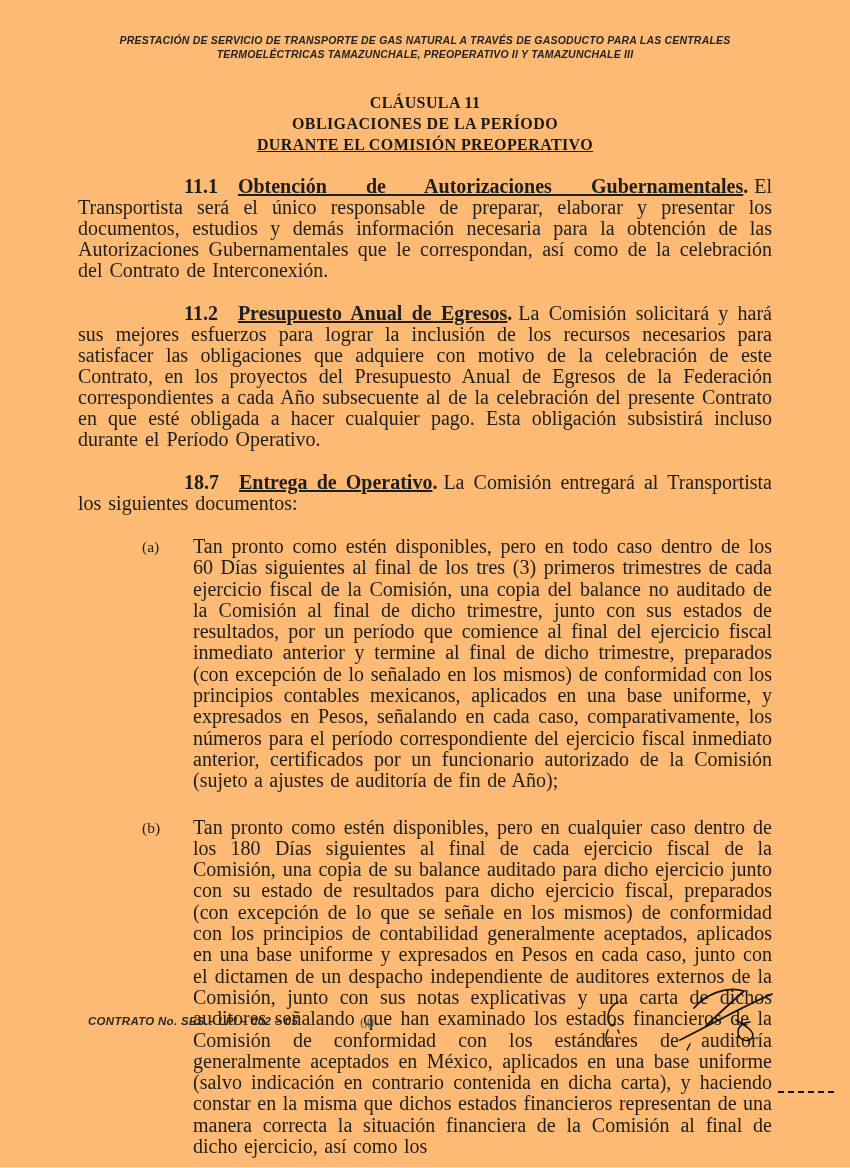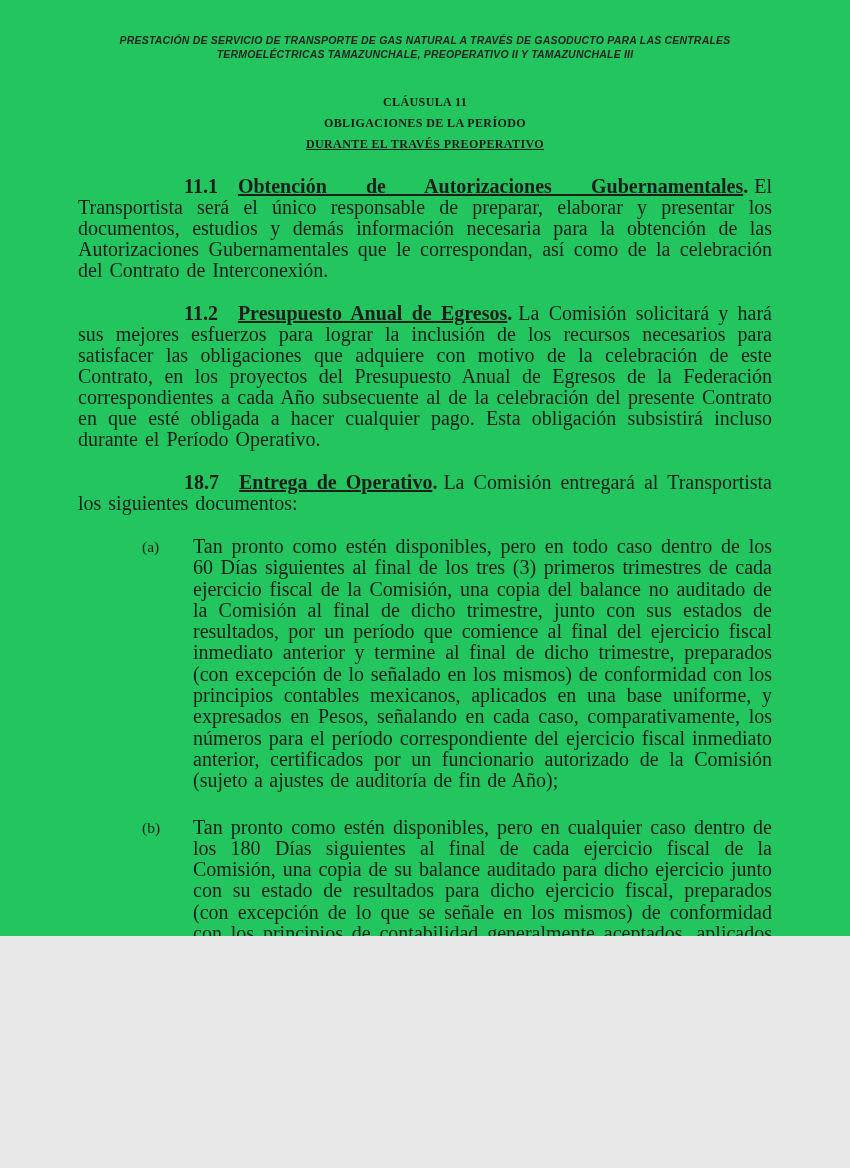--- a/index.html
+++ b/index.html
@@ -1,22 +1,22 @@
 <!DOCTYPE html>
 <html><head>
 <meta charset="utf-8">
 <style>
   * { box-sizing: border-box; }
   html, body { margin: 0; padding: 0; background: #e8e8e8; }
   .page {
     position: relative;
     width: 850px;
-    height: 936px;
+    height: 1167px;
     margin: 0 auto;
-    background: #22c55e;
+    background: #fdba74;
     font-family: "Liberation Serif", serif;
     color: #1e1e1e;
     overflow: hidden;
   }
   .page-header {
     position: absolute;
     top: 33px; left: 0; right: 0;
     text-align: center;
     font-family: "Liberation Sans", sans-serif;
     font-style: italic;
@@ -24,21 +24,21 @@
     font-size: 10.5px;
     line-height: 14px;
     color: #242424;
     letter-spacing: 0.2px;
   }
   .clause-title {
     position: absolute;
     top: 92px; left: 0; right: 0;
     text-align: center;
     font-weight: bold;
-    font-size: 12px;
+    font-size: 16px;
     line-height: 21px;
     color: #1a1a1a;
     letter-spacing: 0.4px;
   }
   .clause-title .underlined { text-decoration: underline; }
   .content {
     position: absolute;
     top: 176px;
     left: 78px;
     width: 694px;
@@ -102,21 +102,21 @@
 <div class="page">
 
   <div class="page-header">
     <div>PRESTACIÓN DE SERVICIO DE TRANSPORTE DE GAS NATURAL A TRAVÉS DE GASODUCTO PARA LAS CENTRALES</div>
     <div>TERMOELÉCTRICAS TAMAZUNCHALE, PREOPERATIVO II Y TAMAZUNCHALE III</div>
   </div>
 
   <div class="clause-title">
     <div>CLÁUSULA 11</div>
     <div>OBLIGACIONES DE LA PERÍODO</div>
-    <div><span class="underlined">DURANTE EL TRAVÉS PREOPERATIVO</span></div>
+    <div><span class="underlined">DURANTE EL COMISIÓN PREOPERATIVO</span></div>
   </div>
 
   <div class="content">
 
     <p class="section"><span class="sec-num">11.1</span><span class="sec-head">Obtención de Autorizaciones Gubernamentales</span><span class="sec-dot">.</span><span>El Transportista será el único responsable de preparar, elaborar y presentar los documentos, estudios y demás información necesaria para la obtención de las Autorizaciones Gubernamentales que le correspondan, así como de la celebración del Contrato de Interconexión.</span></p>
 
     <p class="section"><span class="sec-num">11.2</span><span class="sec-head">Presupuesto Anual de Egresos</span><span class="sec-dot">.</span><span>La Comisión solicitará y hará sus mejores esfuerzos para lograr la inclusión de los recursos necesarios para satisfacer las obligaciones que adquiere con motivo de la celebración de este Contrato, en los proyectos del Presupuesto Anual de Egresos de la Federación correspondientes a cada Año subsecuente al de la celebración del presente Contrato en que esté obligada a hacer cualquier pago. Esta obligación subsistirá incluso durante el Período Operativo.</span></p>
 
     <p class="section"><span class="sec-num">18.7</span><span class="sec-head">Entrega de Operativo</span><span class="sec-dot">.</span><span>La Comisión entregará al Transportista los siguientes documentos:</span></p>
 

